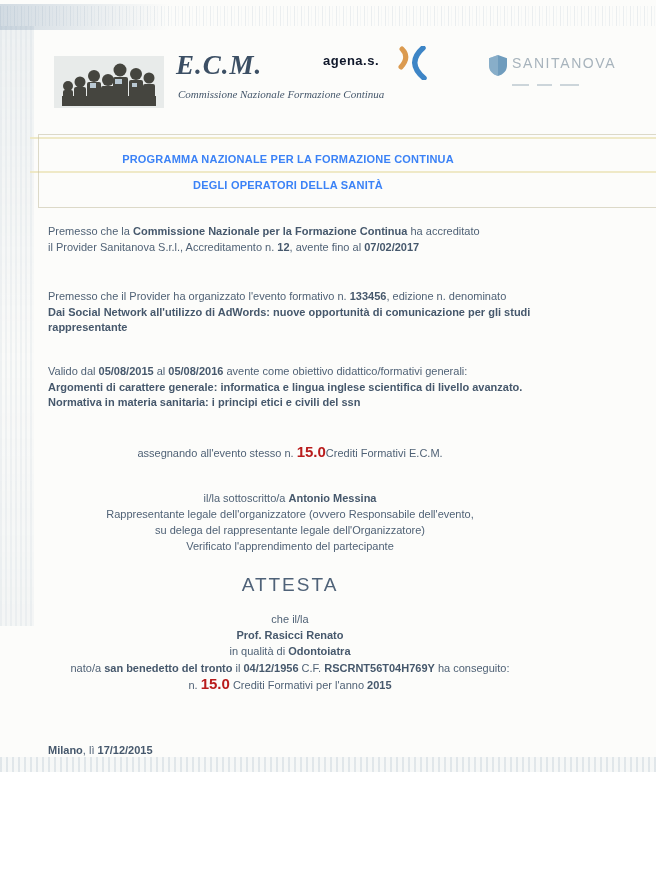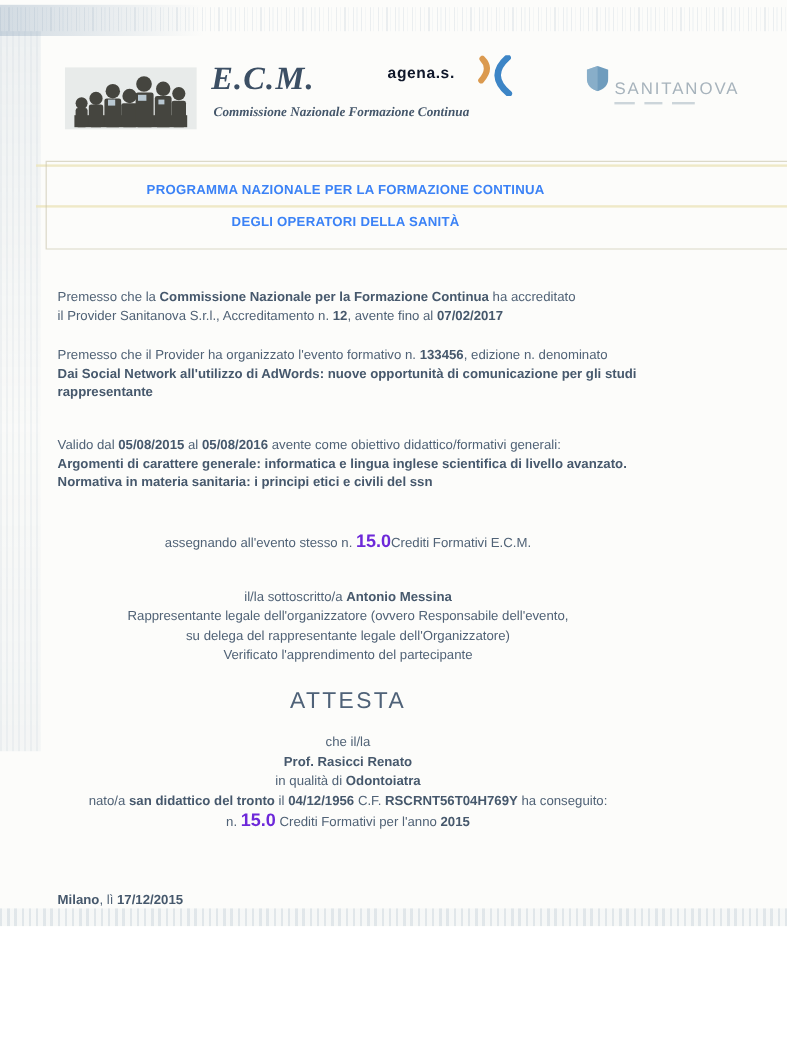--- a/index.html
+++ b/index.html
@@ -40,50 +40,50 @@
 
   
   .people { left:54px; top:56px; width:110px; height:52px; }
   .ecm-title {
     left:176px; top:50px;
     font-family:"Liberation Serif", serif; font-style:italic; font-weight:bold;
     font-size:27px; color:#3c4f64; letter-spacing:1px;
   }
   .ecm-sub {
     left:178px; top:88px;
-    font-family:"Liberation Serif", serif; font-style:italic; font-weight:bold;
+    font-family:"Liberation Serif", serif; font-style:italic; font-weight:normal;
     font-size:11px; color:#44566a;
   }
   .agenas-label { left:323px; top:53px; font-size:13px; font-weight:bold; color:#0f172a; letter-spacing:.5px; }
   .agenas-mark { left:393px; top:46px; width:36px; height:34px; }
   .sanitanova { left:489px; top:55px; width:150px; }
-  .sanitanova-row { display:flex; align-items:flex-end; gap:5px; }
+  .sanitanova-row { display:flex; align-items:flex-start; gap:5px; }
   .sanitanova-label { font-size:14px; color:#a7b3bc; letter-spacing:1.6px; }
   .subdash-row { margin:4px 0 0 23px; display:flex; gap:8px; }
   .subdash { display:inline-block; height:2px; background:#ccd5da; }
 
   
   .title-box {
     left:38px; top:134px; width:618px; height:74px;
     border:1px solid rgba(198,193,166,.6); border-right:none;
   }
   .title-text {
     left:38px; top:146px; width:500px; text-align:center;
     font-weight:bold; font-size:11px; line-height:26px;
     color:#3b82f6; letter-spacing:.2px;
   }
 
   
   .para { font-size:11px; line-height:15.5px; }
-  .p1 { left:48px; top:241px; }
+  .p1 { left:48px; top:224px; }
   .p2 { left:48px; top:289px; }
   .p3 { left:48px; top:364px; }
   .center-col { left:45px; width:490px; text-align:center; }
   .credits-line { top:443px; font-size:11px; }
-  .big-num { font-size:15px; font-weight:bold; color:#6d28d9; }
+  .big-num { font-size:15px; font-weight:bold; color:#b91c1c; }
   .undersigned { top:490px; font-size:11px; line-height:16px; }
   .attesta { top:574px; font-size:19px; letter-spacing:2px; color:#4f6278; }
   .attestation { top:611px; font-size:11px; line-height:16.2px; }
   .footer-line { left:48px; top:744px; font-size:11px; }
 
   
   .sig-caption {
     left:447px; top:780px; width:200px; text-align:center;
     font-family:"Liberation Serif", serif; color:#54677c;
   }
@@ -188,21 +188,21 @@
     <div><span>il/la sottoscritto/a </span><span class="b">Antonio Messina</span></div>
     <div>Rappresentante legale dell'organizzatore (ovvero Responsabile dell'evento,</div>
     <div>su delega del rappresentante legale dell'Organizzatore)</div>
     <div>Verificato l'apprendimento del partecipante</div>
   </div>
 
   <div class="abs center-col attestation">
     <div>che il/la</div>
     <div class="b">Prof. Rasicci Renato</div>
     <div><span>in qualità di </span><span class="b">Odontoiatra</span></div>
-    <div><span>nato/a </span><span class="b">san didattico del tronto</span><span> il </span><span class="b">04/12/1956</span><span> C.F. </span><span class="b">RSCRNT56T04H769Y</span><span> ha conseguito:</span></div>
+    <div><span>nato/a </span><span class="b">san benedetto del tronto</span><span> il </span><span class="b">04/12/1956</span><span> C.F. </span><span class="b">RSCRNT56T04H769Y</span><span> ha conseguito:</span></div>
     <div><span>n. </span><span class="big-num">15.0</span><span> Crediti Formativi per l'anno </span><span class="b">2015</span></div>
   </div>
 
   <div class="abs footer-line">
     <span class="b">Milano</span><span>, lì </span><span class="b">17/12/2015</span>
   </div>
 
   <div class="abs sig-caption">
     <div class="sig-l1">Il RAPPRESENTANTE LEGALE</div>
     <div class="sig-l1">DELL'ORGANIZZATORE</div>

